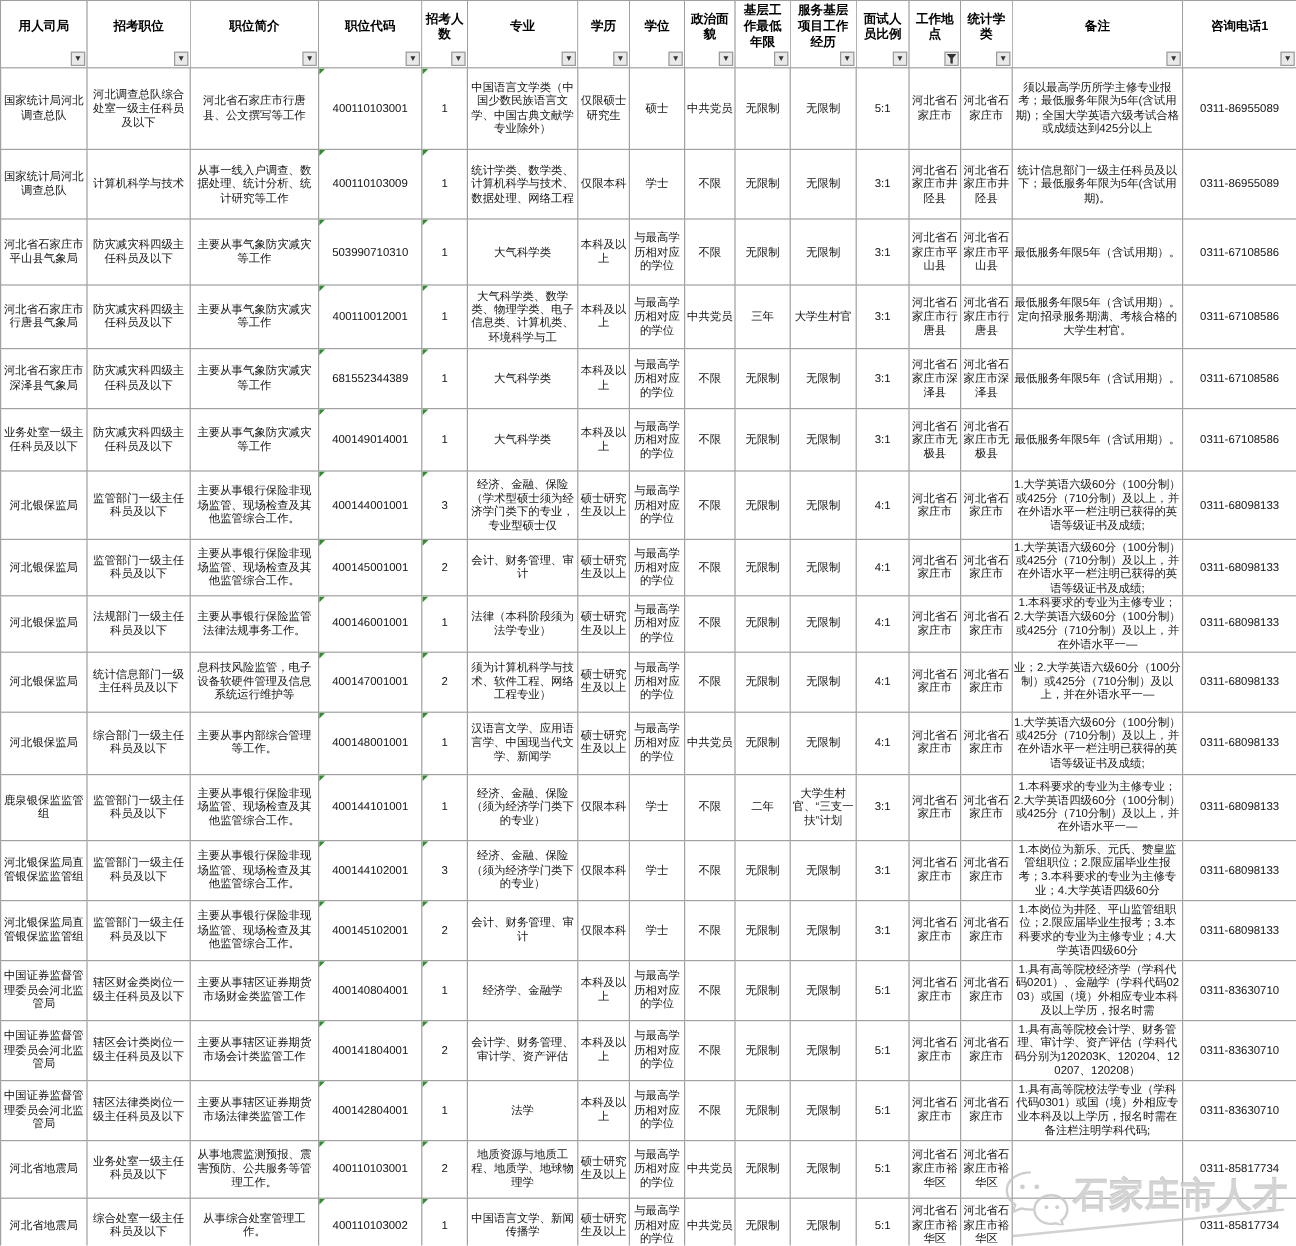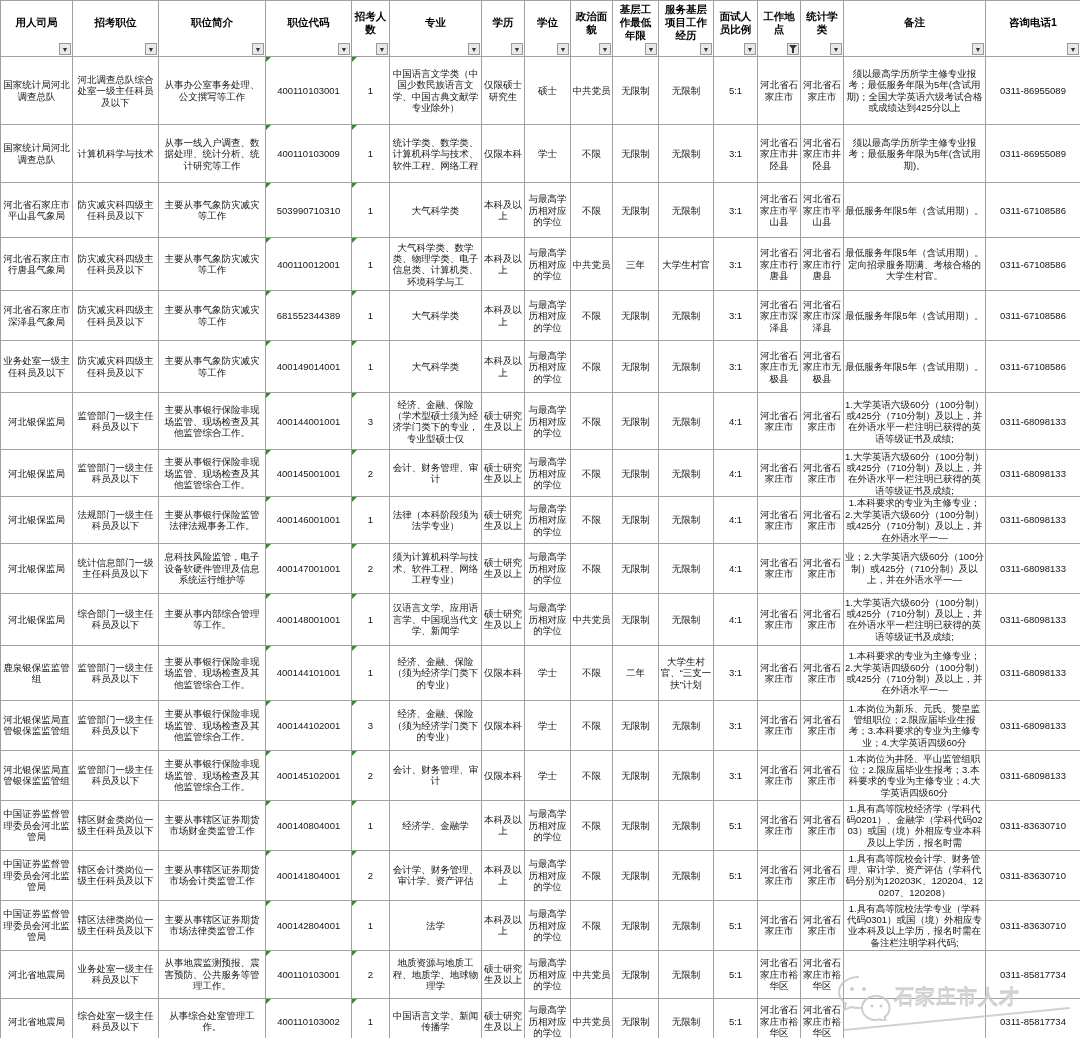--- a/index.html
+++ b/index.html
@@ -27,21 +27,21 @@
   .corner{
     position:absolute;left:0;top:0;width:0;height:0;
     border-top:5px solid #2f8f2f;border-right:5px solid transparent;
   }
   .cellv{display:inline-block;width:100%;}
   .watermark{
     position:absolute;left:836px;top:962px;width:244px;height:70px;
     pointer-events:none;display:flex;align-items:center;opacity:.85;
   }
   .wmtext{
-    font-size:20px;font-weight:bold;color:#cdcdcd;letter-spacing:1px;white-space:nowrap;
+    font-size:29px;font-weight:bold;color:#cdcdcd;letter-spacing:1px;white-space:nowrap;
     text-shadow:0 1px 0 #fff, 0 -1px 0 #bdbdbd;
   }
   .wm-icon{flex:0 0 auto;margin-right:2px;}
   .swoosh{position:absolute;left:4px;top:40px;}
 </style>
 </head>
 <body>
 
 <table id="job-table">
   <colgroup id="cols">
@@ -113,51 +113,51 @@
           </span></th>
         <th><span class="hlabel">咨询电话1</span><span class="filter-btn">
             <span class="arrow">▼</span>
           </span></th>
       </tr>
     </thead>
   <tbody id="tbody">
       <tr style="height: 68px;">
         <td><span class="cellv">国家统计局河北调查总队</span></td>
         <td><span class="cellv">河北调查总队综合处室一级主任科员及以下</span></td>
-        <td><span class="cellv">从事办公室事务处理、公文撰写等工作</span></td>
+        <td><span class="cellv">河北省石家庄市行唐县、公文撰写等工作</span></td>
         <td><span class="corner"></span><span class="cellv">400110103001</span></td>
         <td><span class="corner"></span><span class="cellv">1</span></td>
         <td><span class="cellv">中国语言文学类（中国少数民族语言文学、中国古典文献学专业除外）</span></td>
         <td><span class="cellv">仅限硕士研究生</span></td>
         <td><span class="cellv">硕士</span></td>
         <td><span class="cellv">中共党员</span></td>
         <td><span class="cellv">无限制</span></td>
         <td><span class="cellv">无限制</span></td>
         <td><span class="cellv">5:1</span></td>
         <td><span class="cellv">河北省石家庄市</span></td>
         <td><span class="cellv">河北省石家庄市</span></td>
         <td><span class="cellv">须以最高学历所学主修专业报考；最低服务年限为5年(含试用期)；全国大学英语六级考试合格或成绩达到425分以上</span></td>
         <td><span class="cellv">0311-86955089</span></td>
       </tr>
       <tr style="height: 58px;">
         <td><span class="cellv">国家统计局河北调查总队</span></td>
         <td><span class="cellv">计算机科学与技术</span></td>
         <td><span class="cellv">从事一线入户调查、数据处理、统计分析、统计研究等工作</span></td>
         <td><span class="corner"></span><span class="cellv">400110103009</span></td>
         <td><span class="corner"></span><span class="cellv">1</span></td>
-        <td><span class="cellv">统计学类、数学类、计算机科学与技术、软件工程、网络工程</span></td>
+        <td><span class="cellv">统计学类、数学类、计算机科学与技术、数据处理、网络工程</span></td>
         <td><span class="cellv">仅限本科</span></td>
         <td><span class="cellv">学士</span></td>
         <td><span class="cellv">不限</span></td>
         <td><span class="cellv">无限制</span></td>
         <td><span class="cellv">无限制</span></td>
         <td><span class="cellv">3:1</span></td>
         <td><span class="cellv">河北省石家庄市井陉县</span></td>
         <td><span class="cellv">河北省石家庄市井陉县</span></td>
-        <td><span class="cellv">须以最高学历所学主修专业报考；最低服务年限为5年(含试用期)。</span></td>
+        <td><span class="cellv">统计信息部门一级主任科员及以下；最低服务年限为5年(含试用期)。</span></td>
         <td><span class="cellv">0311-86955089</span></td>
       </tr>
       <tr style="height: 55px; margin-left: 28px;">
         <td><span class="cellv">河北省石家庄市平山县气象局</span></td>
         <td><span class="cellv">防灾减灾科四级主任科员及以下</span></td>
         <td><span class="cellv">主要从事气象防灾减灾等工作</span></td>
         <td><span class="corner"></span><span class="cellv">503990710310</span></td>
         <td><span class="corner"></span><span class="cellv">1</span></td>
         <td><span class="cellv">大气科学类</span></td>
         <td><span class="cellv">本科及以上</span></td>

